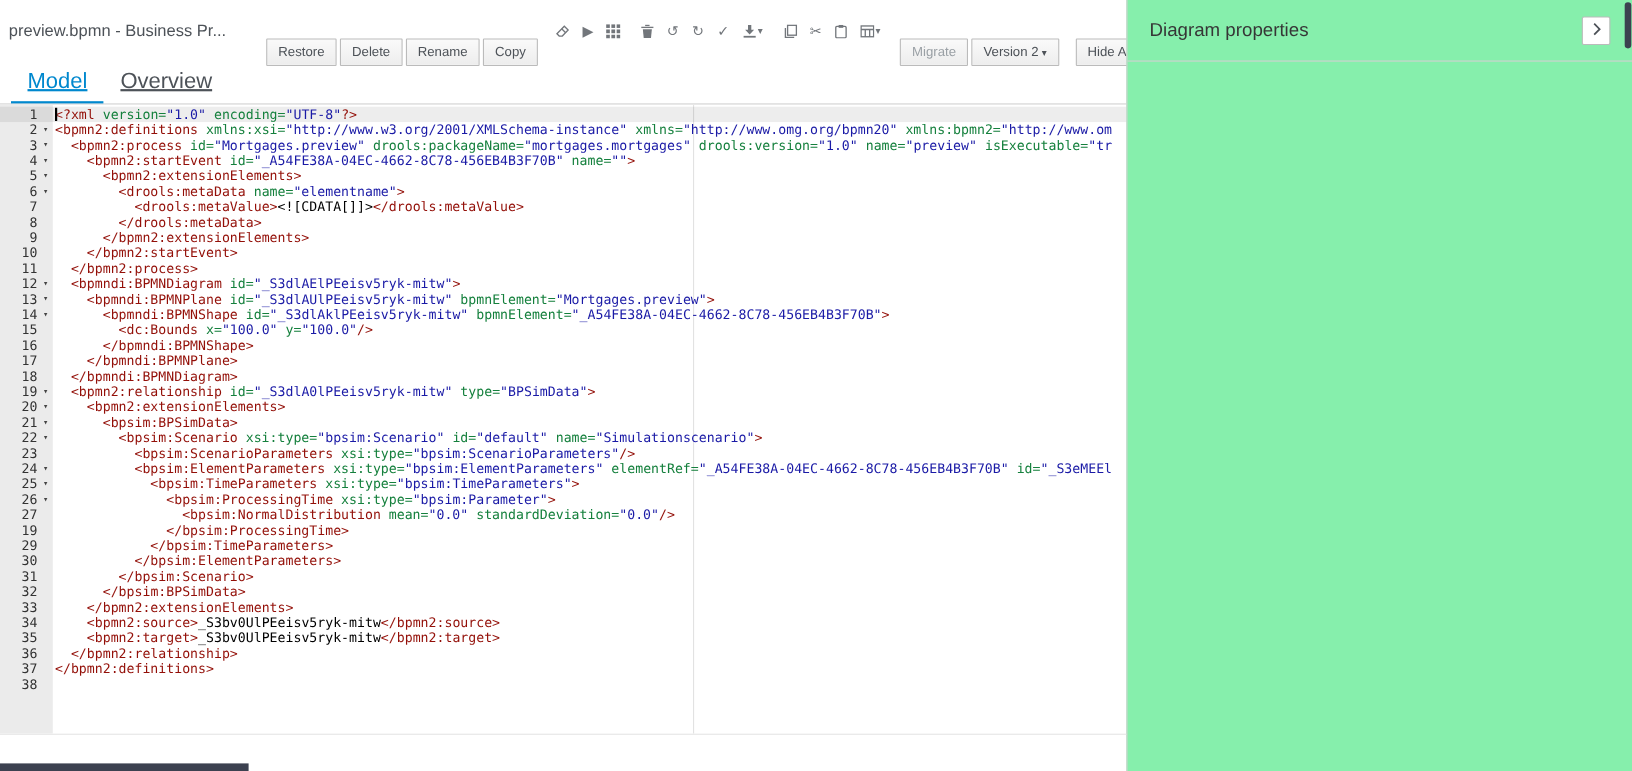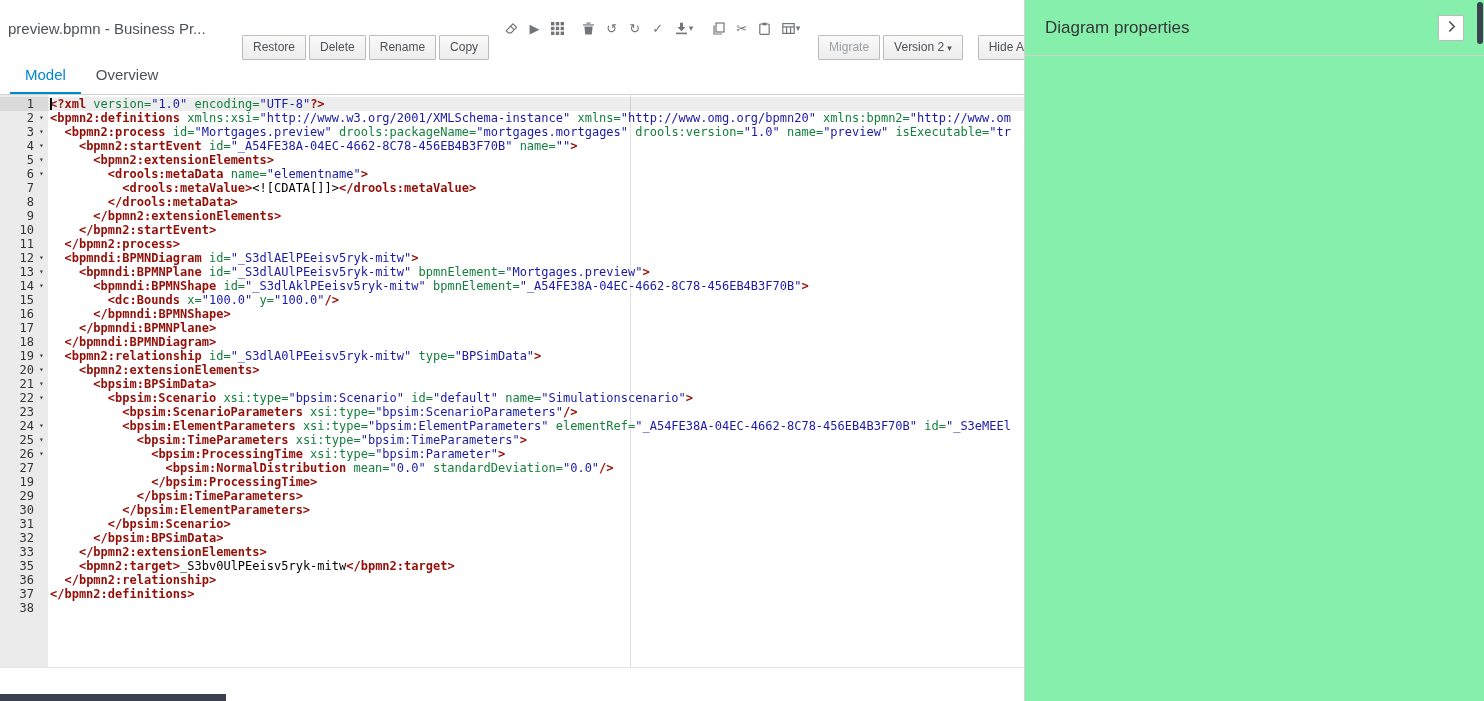--- a/index.html
+++ b/index.html
@@ -32,36 +32,36 @@
   .icon-btn .caret { font-size:9px; margin-left:1px; }
   .split { width:30px; }
   .square-btn {
     width:21px; height:21px; margin-left:5px; padding:0; border:1px solid #31373d; border-radius:1px;
     background:#fff; color:#31373d; display:flex; align-items:center; justify-content:center; cursor:pointer;
   }
   .square-btn.close-btn { font-size:14px; font-weight:bold; line-height:1; }
   .gap-l { margin-left:12px; }
 
   .tabbar { height:39px; flex:none; border-bottom:1px solid #d1d1d1; display:flex; align-items:stretch; padding-left:10px; }
-  .tab { padding:0 15px; display:flex; align-items:center; font-size:15px; color:#4d5258; cursor:pointer; border-bottom:2px solid transparent; }
+  .tab { padding:0 15px; display:flex; align-items:center; font-size:20px; color:#4d5258; cursor:pointer; border-bottom:2px solid transparent;text-decoration:underline; }
   .tab.active { color:#0088ce; border-bottom-color:#0088ce; }
 
   
   .editor { position:relative; height:573px; flex:none; overflow:hidden; border-bottom:1px solid #e5e5e5;
             font-family:"DejaVu Sans Mono", monospace; font-size:12px; }
   .gutter-col { position:absolute; left:0; top:0; bottom:0; width:48px; background:#ebebeb; z-index:0; }
   .ruler { position:absolute; left:630px; top:0; bottom:0; width:1px; background:#e2e2e2; z-index:0; }
   .lines { position:relative; z-index:1; padding-top:2px; }
   .code-line { display:flex; height:14px; line-height:14px; white-space:pre; }
   .code-line.active { background:rgba(0,0,0,0.07); }
   .gutter-cell { width:48px; flex:none; display:flex; align-items:center; color:#333; }
   .line-num { flex:1; text-align:right; padding-right:1px; }
   .fold { width:13px; flex:none; font-size:8px; color:#444; text-align:center; cursor:pointer; }
   .code-text { padding-left:2px; }
-  .tok-t { color:#930f08;font-weight:bold; }
+  .tok-t { color:#930f08; }
   .tok-a { color:#15803d; }
   .tok-s { color:#1a1aa6; }
   .tok-p { color:#000000; }
   .cursor { position:absolute; left:50px; top:3px; width:2px; height:12px; background:#000; z-index:2; }
 
   
   .right-pane { flex:1; border-left:1px solid #d1d1d1; display:flex; flex-direction:column; background:#86efac; }
   .panel-header { height:56px; flex:none; border-bottom:1px solid #d1d1d1; display:flex; align-items:center; justify-content:space-between; padding:0 20px; }
   .panel-title { font-size:17px; color:#363636; }
   .collapse-btn { width:26px; height:26px; border:1px solid #bbb; border-radius:2px; background:#fff; color:#4d5258; display:flex; align-items:center; justify-content:center; cursor:pointer; padding:0; }
@@ -229,20 +229,21 @@
           <div class="code-line"><span class="gutter-cell"><span class="line-num">24</span><span class="fold">▾</span></span><span class="code-text"><span class="tok-p">          </span><span class="tok-t">&lt;bpsim:ElementParameters </span><span class="tok-a">xsi:type=</span><span class="tok-s">"bpsim:ElementParameters"</span><span class="tok-p"> </span><span class="tok-a">elementRef=</span><span class="tok-s">"_A54FE38A-04EC-4662-8C78-456EB4B3F70B"</span><span class="tok-p"> </span><span class="tok-a">id=</span><span class="tok-s">"_S3eMEEl</span></span></div>
           <div class="code-line"><span class="gutter-cell"><span class="line-num">25</span><span class="fold">▾</span></span><span class="code-text"><span class="tok-p">            </span><span class="tok-t">&lt;bpsim:TimeParameters </span><span class="tok-a">xsi:type=</span><span class="tok-s">"bpsim:TimeParameters"</span><span class="tok-t">&gt;</span></span></div>
           <div class="code-line"><span class="gutter-cell"><span class="line-num">26</span><span class="fold">▾</span></span><span class="code-text"><span class="tok-p">              </span><span class="tok-t">&lt;bpsim:ProcessingTime </span><span class="tok-a">xsi:type=</span><span class="tok-s">"bpsim:Parameter"</span><span class="tok-t">&gt;</span></span></div>
           <div class="code-line"><span class="gutter-cell"><span class="line-num">27</span><span class="fold"></span></span><span class="code-text"><span class="tok-p">                </span><span class="tok-t">&lt;bpsim:NormalDistribution </span><span class="tok-a">mean=</span><span class="tok-s">"0.0"</span><span class="tok-p"> </span><span class="tok-a">standardDeviation=</span><span class="tok-s">"0.0"</span><span class="tok-t">/&gt;</span></span></div>
           <div class="code-line"><span class="gutter-cell"><span class="line-num">19</span><span class="fold"></span></span><span class="code-text"><span class="tok-p">              </span><span class="tok-t">&lt;/bpsim:ProcessingTime&gt;</span></span></div>
           <div class="code-line"><span class="gutter-cell"><span class="line-num">29</span><span class="fold"></span></span><span class="code-text"><span class="tok-p">            </span><span class="tok-t">&lt;/bpsim:TimeParameters&gt;</span></span></div>
           <div class="code-line"><span class="gutter-cell"><span class="line-num">30</span><span class="fold"></span></span><span class="code-text"><span class="tok-p">          </span><span class="tok-t">&lt;/bpsim:ElementParameters&gt;</span></span></div>
           <div class="code-line"><span class="gutter-cell"><span class="line-num">31</span><span class="fold"></span></span><span class="code-text"><span class="tok-p">        </span><span class="tok-t">&lt;/bpsim:Scenario&gt;</span></span></div>
           <div class="code-line"><span class="gutter-cell"><span class="line-num">32</span><span class="fold"></span></span><span class="code-text"><span class="tok-p">      </span><span class="tok-t">&lt;/bpsim:BPSimData&gt;</span></span></div>
           <div class="code-line"><span class="gutter-cell"><span class="line-num">33</span><span class="fold"></span></span><span class="code-text"><span class="tok-p">    </span><span class="tok-t">&lt;/bpmn2:extensionElements&gt;</span></span></div>
+          <div class="code-line"><span class="gutter-cell"><span class="line-num">34</span><span class="fold"></span></span><span class="code-text"><span class="tok-p">    </span><span class="tok-t">&lt;bpmn2:source&gt;</span><span class="tok-p">_S3bv0UlPEeisv5ryk-mitw</span><span class="tok-t">&lt;/bpmn2:source&gt;</span></span></div>
           <div class="code-line"><span class="gutter-cell"><span class="line-num">35</span><span class="fold"></span></span><span class="code-text"><span class="tok-p">    </span><span class="tok-t">&lt;bpmn2:target&gt;</span><span class="tok-p">_S3bv0UlPEeisv5ryk-mitw</span><span class="tok-t">&lt;/bpmn2:target&gt;</span></span></div>
           <div class="code-line"><span class="gutter-cell"><span class="line-num">36</span><span class="fold"></span></span><span class="code-text"><span class="tok-p">  </span><span class="tok-t">&lt;/bpmn2:relationship&gt;</span></span></div>
           <div class="code-line"><span class="gutter-cell"><span class="line-num">37</span><span class="fold"></span></span><span class="code-text"><span class="tok-t">&lt;/bpmn2:definitions&gt;</span></span></div>
           <div class="code-line"><span class="gutter-cell"><span class="line-num">38</span><span class="fold"></span></span><span class="code-text"></span></div>
         </div>
       <div class="cursor"></div>
     </div>
 
   </div>
 

